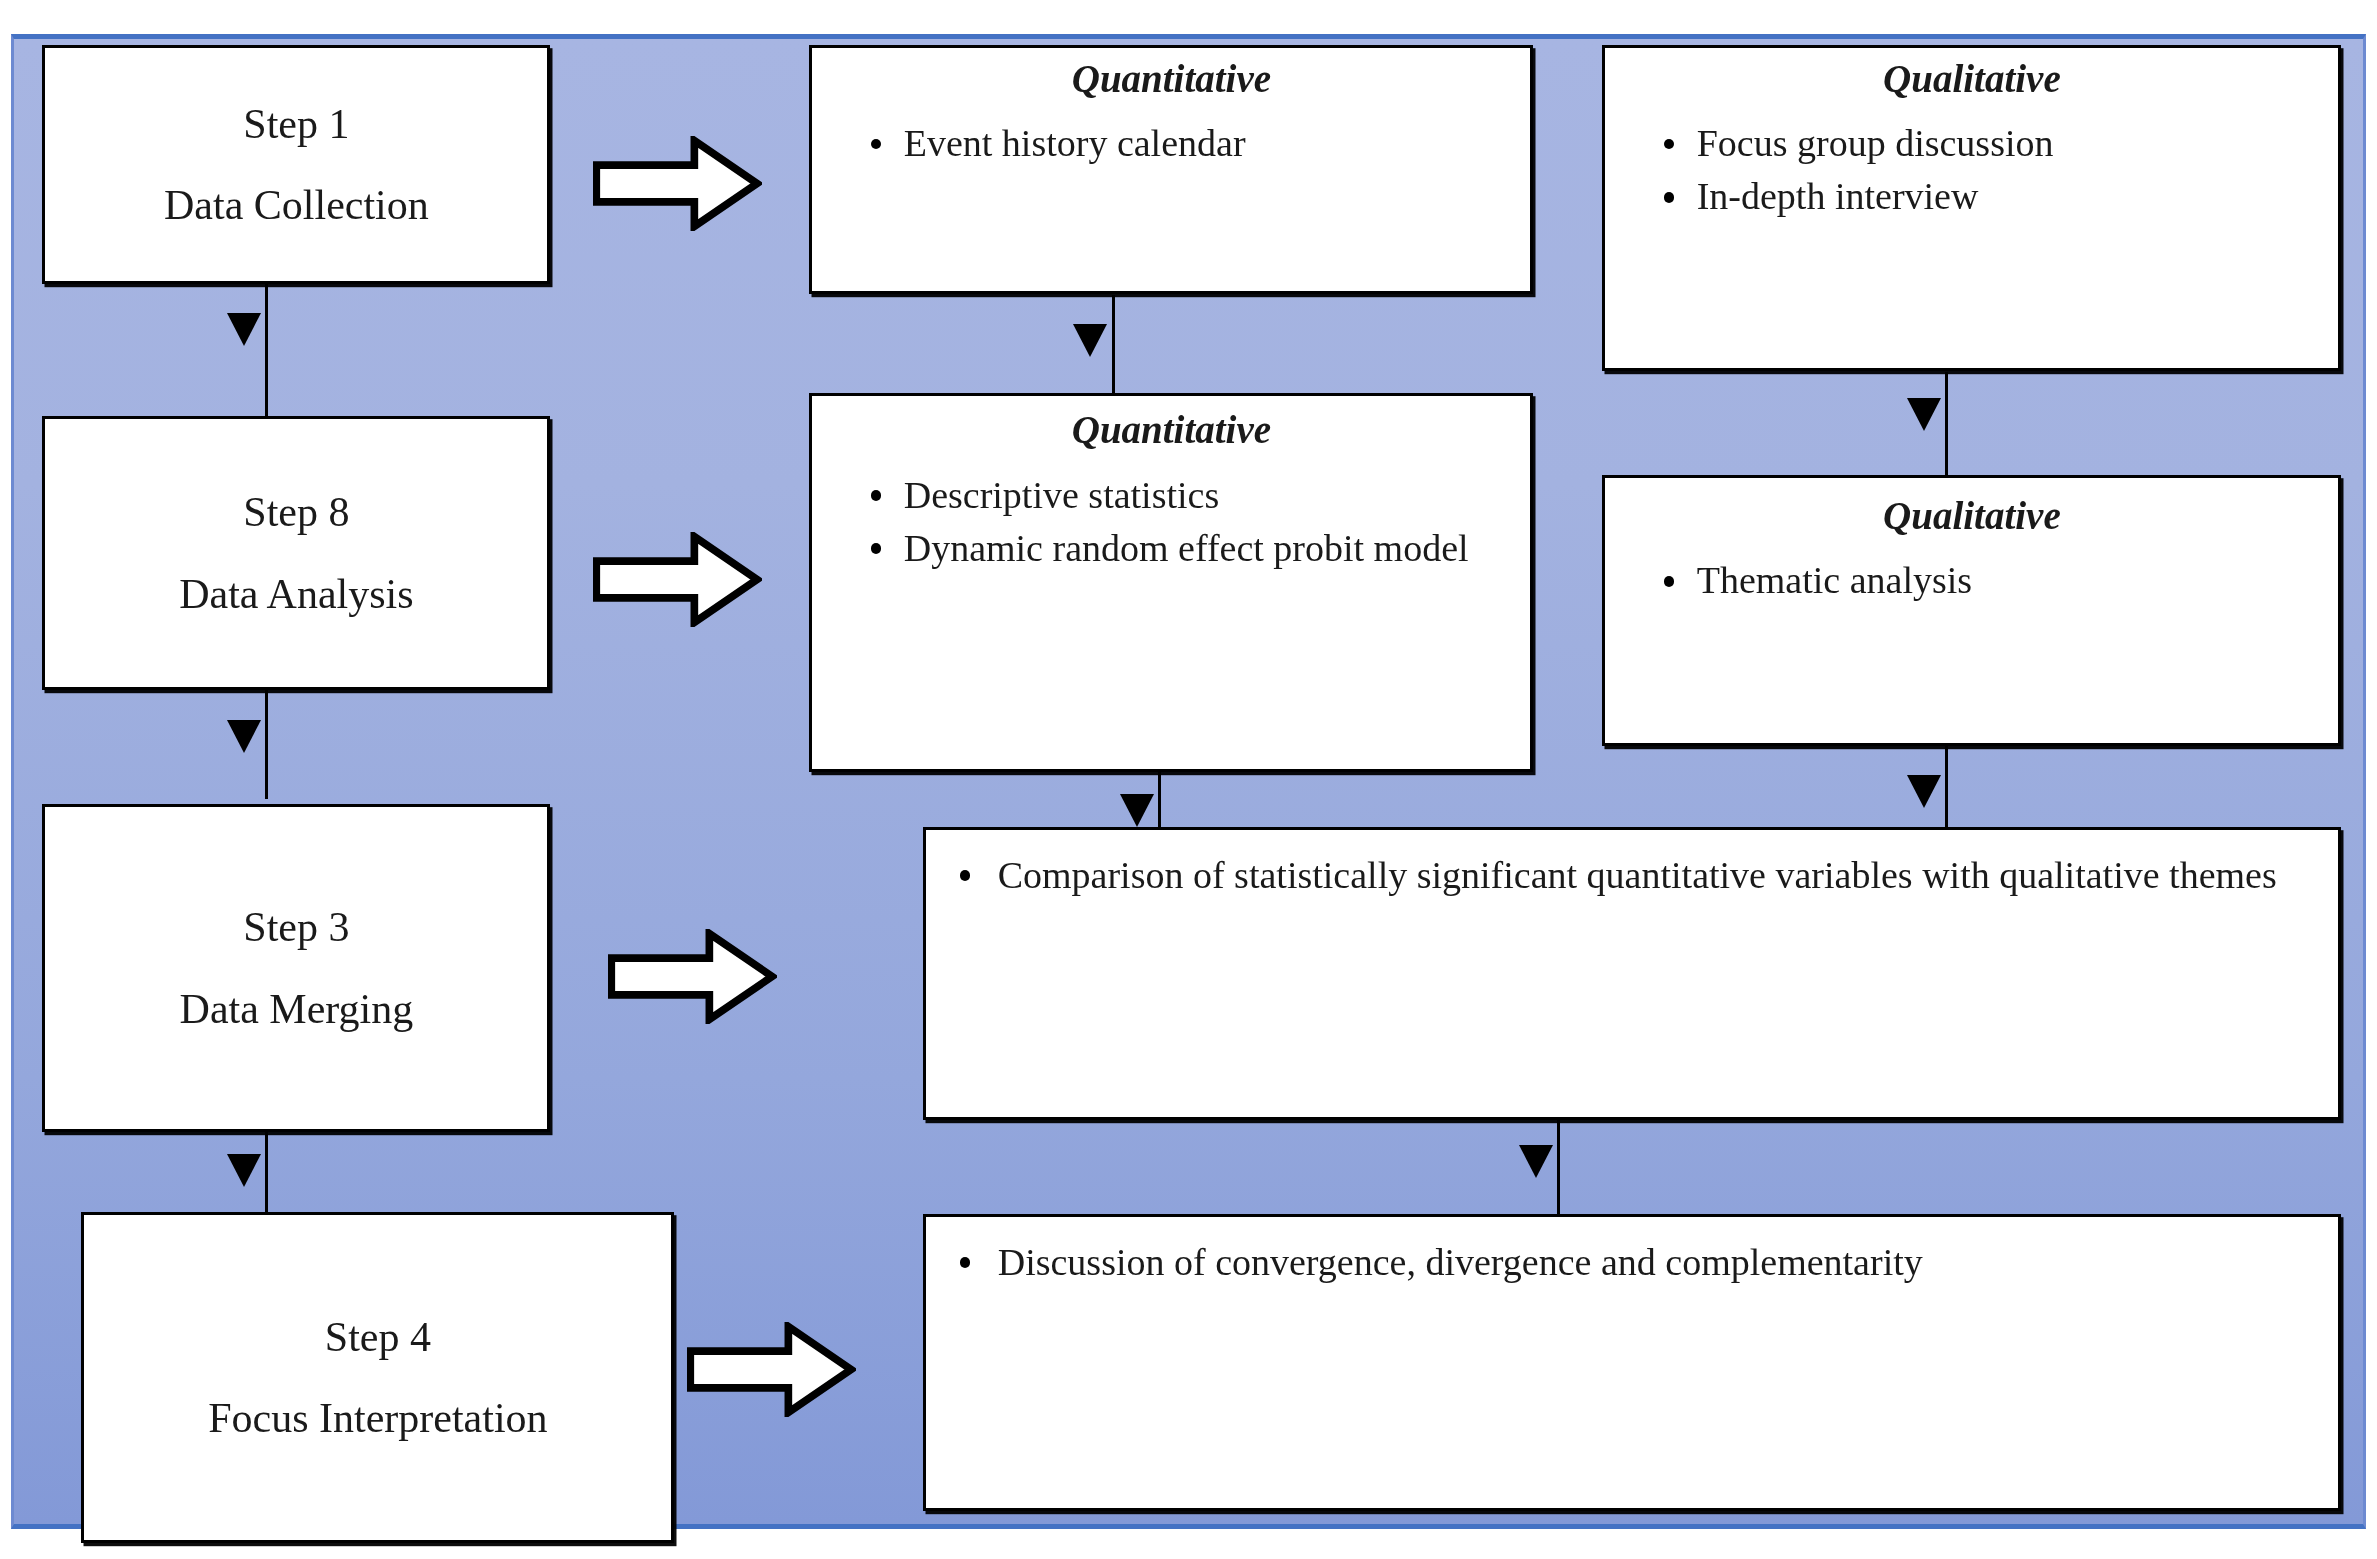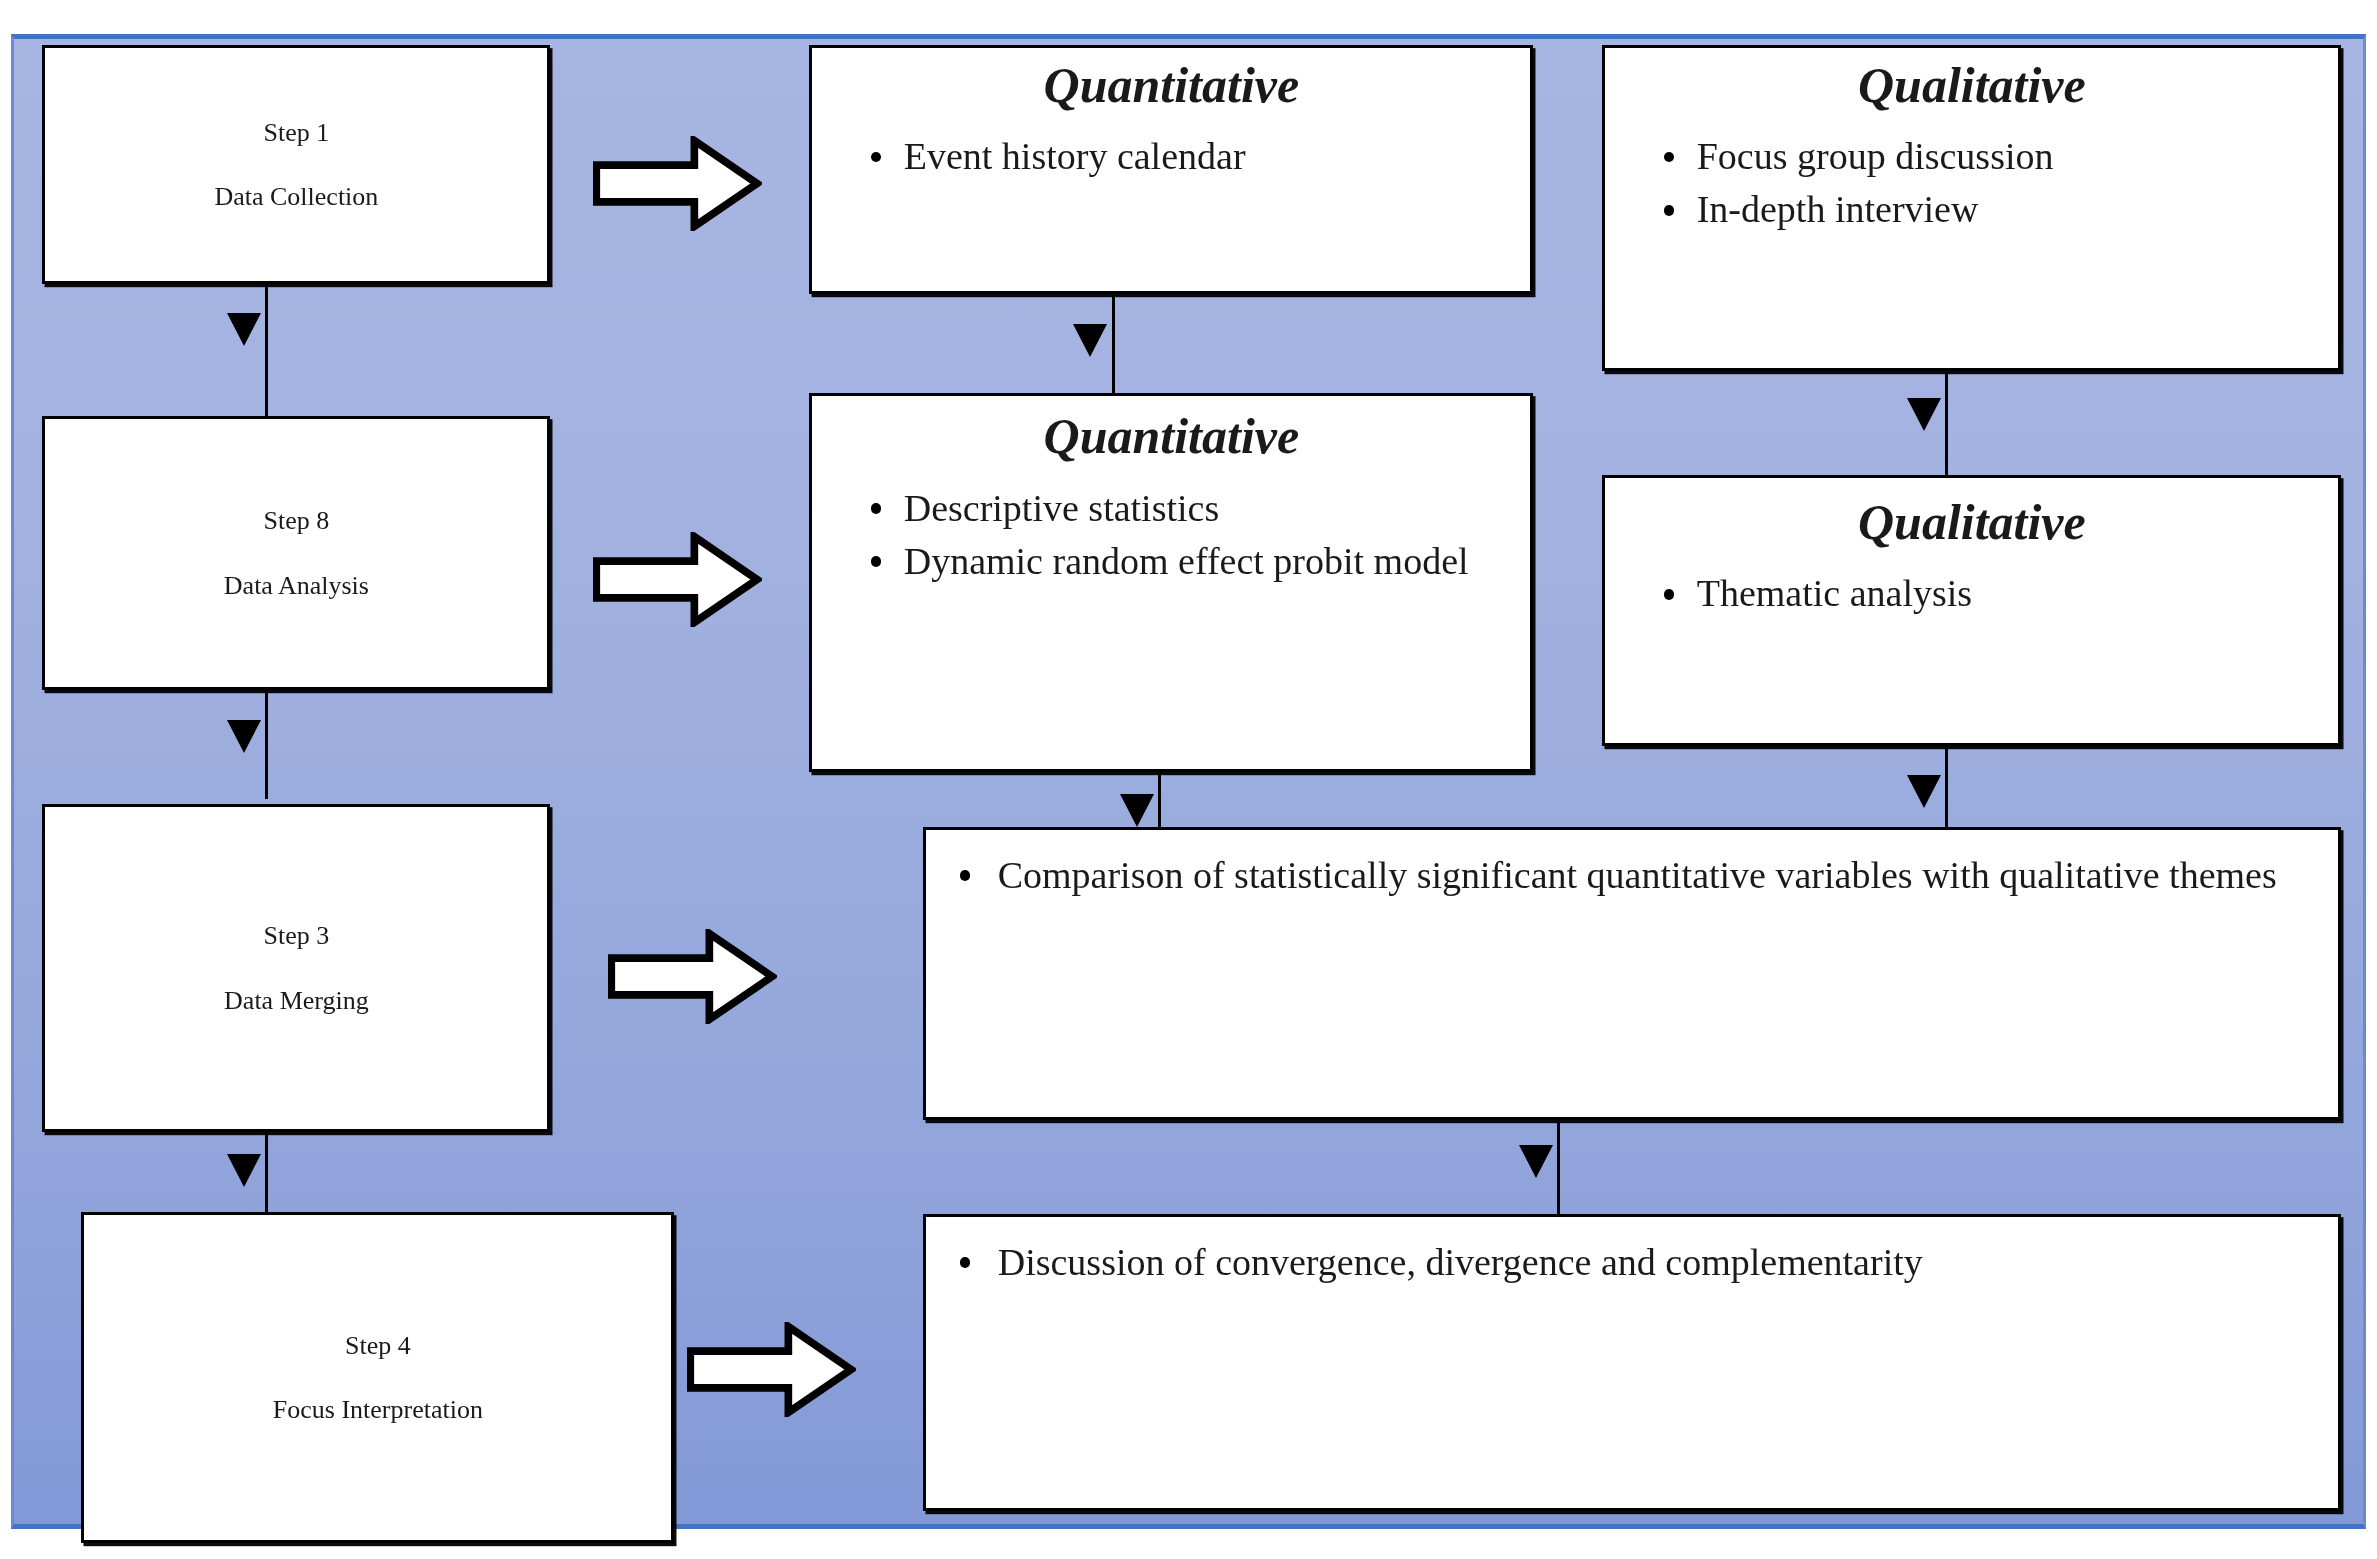--- a/index.html
+++ b/index.html
@@ -41,30 +41,30 @@
     justify-content: center;
     align-items: center;
     padding: 3.8px 6.3px;
   }
   .box.left-align {
     align-items: stretch;
     justify-content: flex-start;
   }
 
   .step-line {
-    font-size: 26px;
+    font-size: 42px;
     line-height: 1.05;
     color: #1a1a1a;
     text-align: center;
     white-space: nowrap;
   }
   .step-gap { height: 37px; }
 
   .box-title {
-    font-size: 50px;
+    font-size: 39px;
     font-style: italic;
     font-weight: bold;
     color: #1a1a1a;
     text-align: center;
     margin-bottom: 6.3px;
     white-space: nowrap;
   }
 
   ul.bullets {
     margin: 12px;

